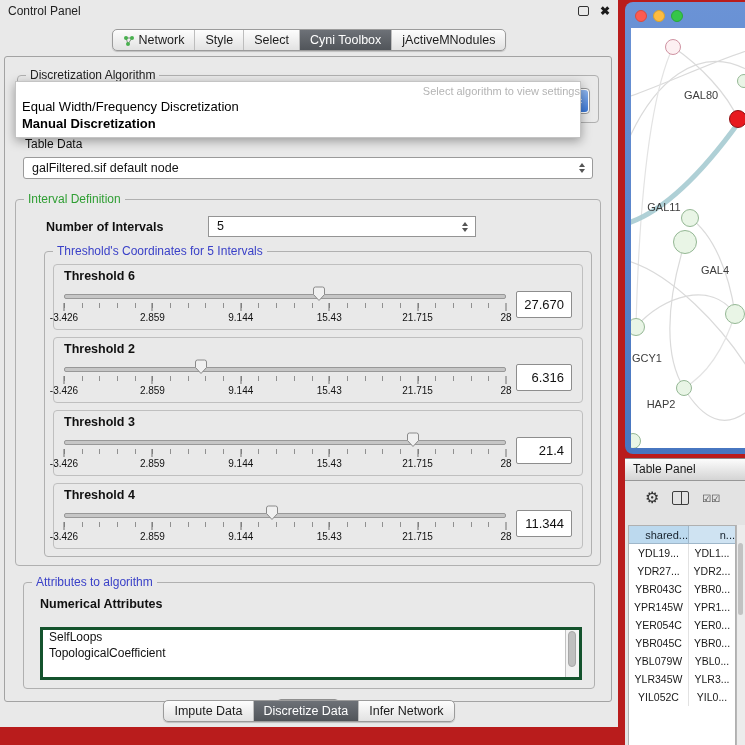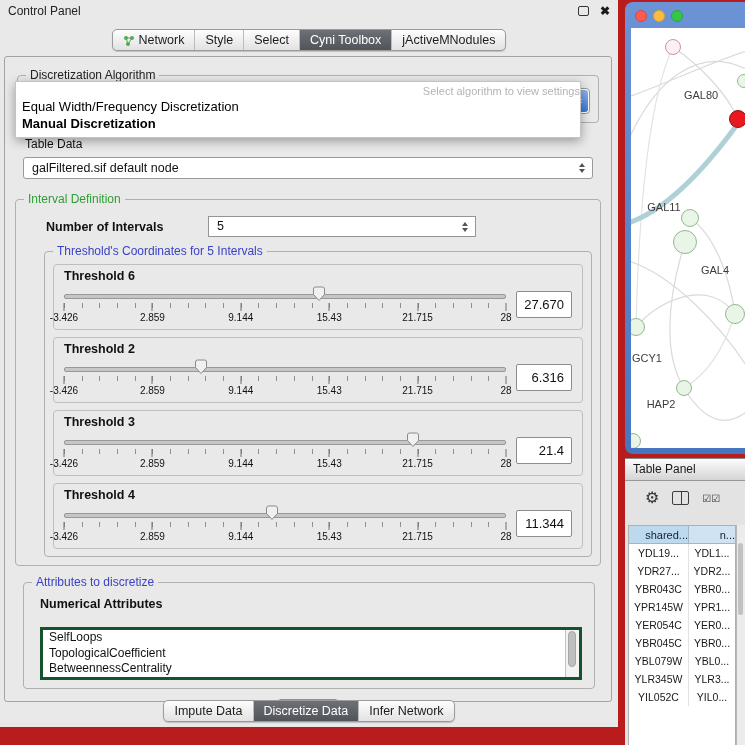--- a/index.html
+++ b/index.html
@@ -314,26 +314,25 @@
                 </div>
               </div>
               <div class="value-box">11.344</div>
             </div>
           </div>
 
         </div>
       </div>
 
       <div class="group attr-group">
-        <span class="legend blue">Attributes to discretize</span>
+        <span class="legend blue">Attributes to algorithm</span>
         <div class="attr-label">Numerical Attributes</div>
         <div class="attr-list">
           <div class="attr-item">SelfLoops</div>
           <div class="attr-item">TopologicalCoefficient</div>
-          <div class="attr-item">BetweennessCentrality</div>
           <div class="attr-scroll">
               <div class="attr-thumb"></div>
             </div>
         </div>
       </div>
 
       <div class="apply-row">
         <div class="apply-btn">Apply</div>
       </div>
 

